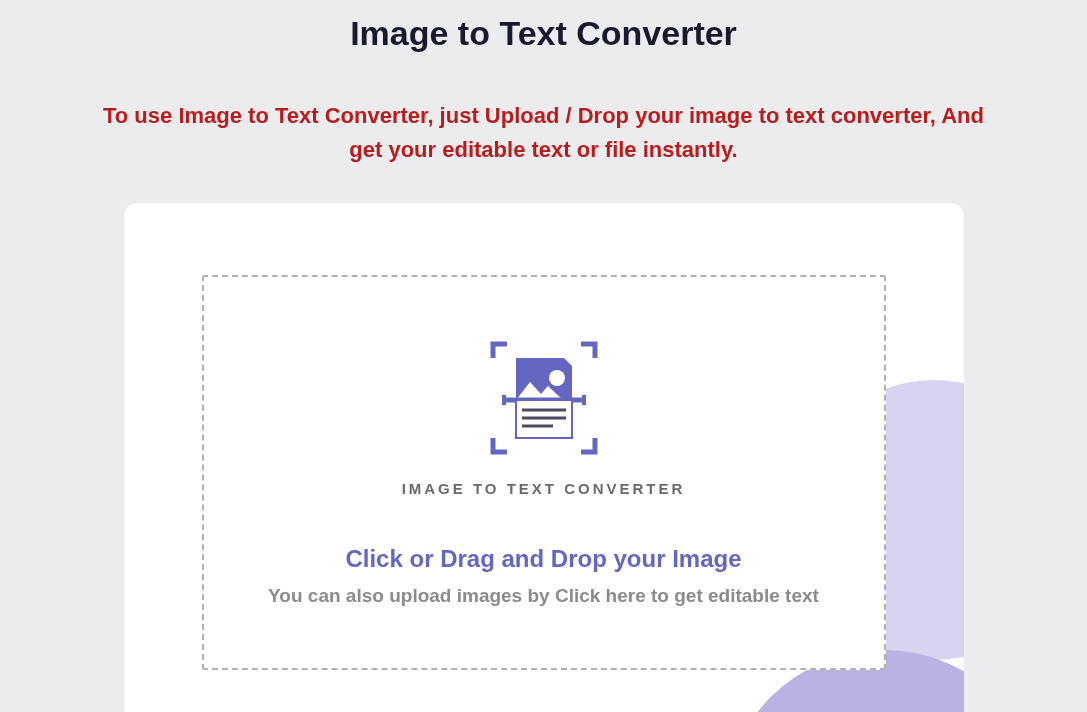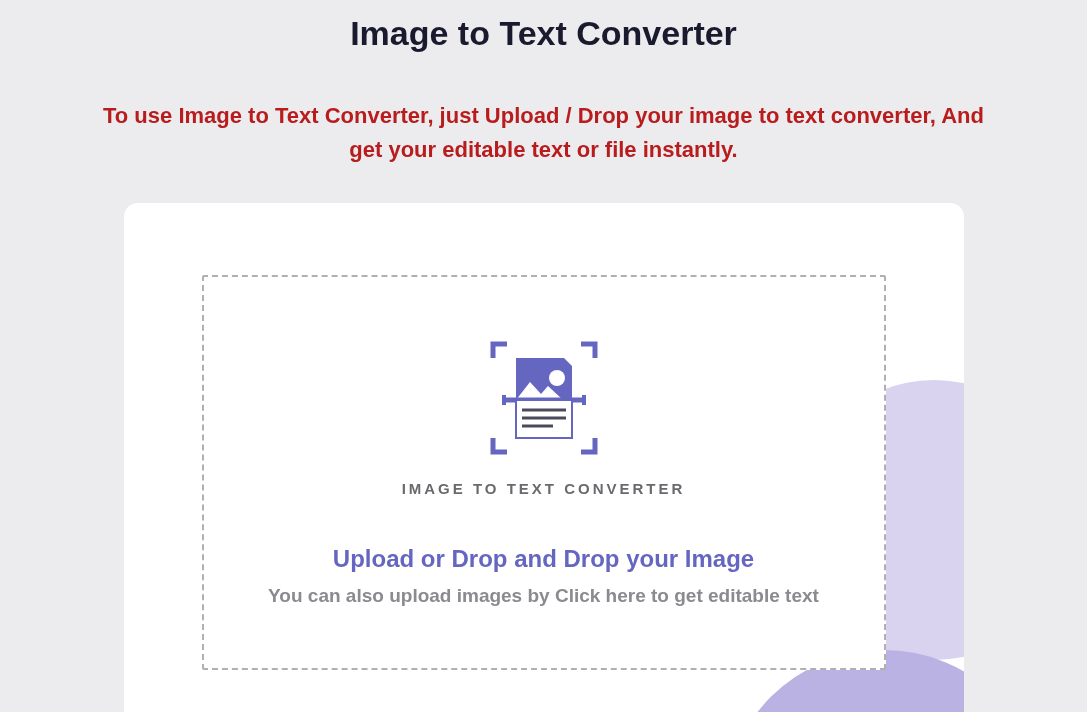--- a/index.html
+++ b/index.html
@@ -137,16 +137,16 @@
 
         <rect x="31" y="62" width="56" height="38" fill="#ffffff" stroke="#6566c0" stroke-width="2"></rect>
         <g stroke="#4a4a5a" stroke-width="3">
           <line x1="37" y1="72" x2="81" y2="72"></line>
           <line x1="37" y1="80" x2="81" y2="80"></line>
           <line x1="37" y1="88" x2="68" y2="88"></line>
         </g>
       </svg>
     </div>
     <div class="icon-caption">IMAGE TO TEXT CONVERTER</div>
-    <div class="upload-heading">Upload or Drop and Drop your Image</div>
+    <div class="upload-heading">Click or Drag and Drop your Image</div>
     <div class="upload-subtext">You can also upload images by Click here to get editable text</div>
   </div>
 </div>
 
 </body></html>

